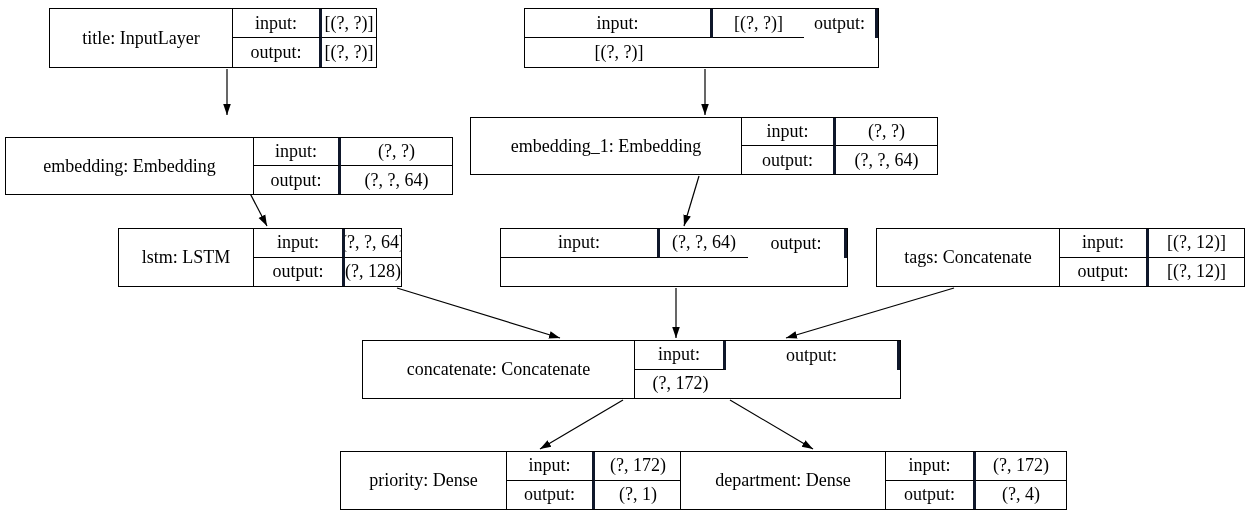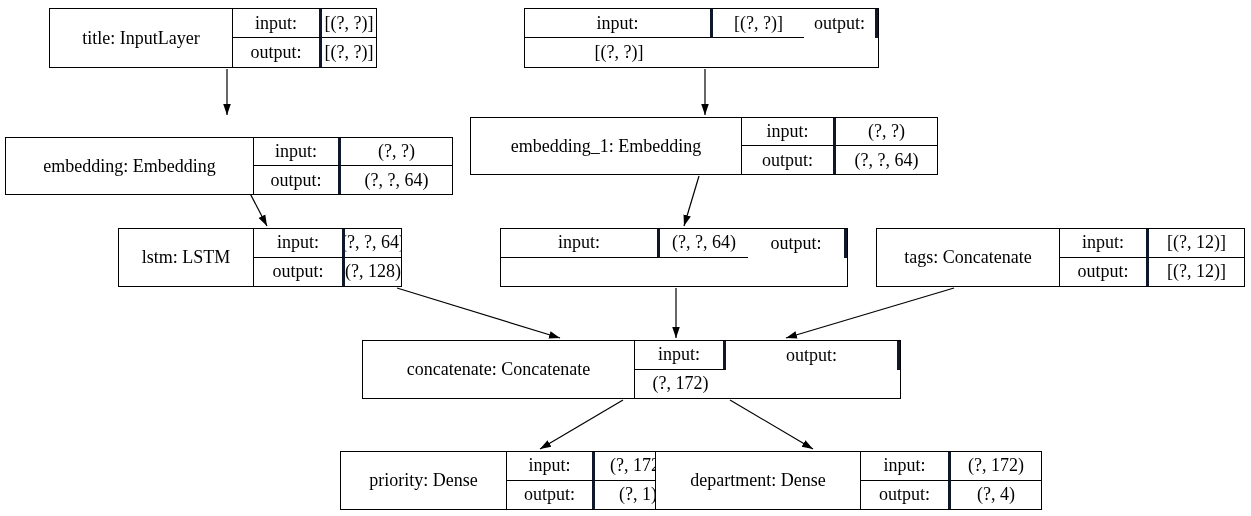--- a/index.html
+++ b/index.html
@@ -45,21 +45,21 @@
   
   .n-title      { left: 49px;  top: 8px;   width: 328px; height: 60px; grid-template-columns: 183px 89px 1fr; }
   .n-body       { left: 524px; top: 8px;   width: 355px; height: 60px; grid-template-columns: 188px 91px 1fr; }
   .n-embedding  { left: 5px;   top: 117px; width: 448px; height: 58px; grid-template-columns: 248px 87px 1fr; margin-top: 20px; }
   .n-embedding1 { left: 470px; top: 117px; width: 468px; height: 58px; grid-template-columns: 271px 94px 1fr; }
   .n-lstm       { left: 118px; top: 228px; width: 284px; height: 59px; grid-template-columns: 135px 91px 1fr; }
   .n-lstm1      { left: 500px; top: 228px; width: 348px; height: 59px; grid-template-columns: 159px 88px 1fr; }
   .n-tags       { left: 876px; top: 228px; width: 369px; height: 59px; grid-template-columns: 183px 89px 1fr; }
   .n-concat     { left: 362px; top: 340px; width: 539px; height: 59px; grid-template-columns: 272px 91px 1fr; }
   .n-priority   { left: 304px; top: 451px; width: 342px; height: 59px; grid-template-columns: 166px 88px 1fr; margin-left: 36px; }
-  .n-department { left: 655px; top: 451px; width: 387px; height: 59px; grid-template-columns: 205px 90px 1fr; }
+  .n-department { left: 680px; top: 451px; width: 387px; height: 59px; grid-template-columns: 205px 90px 1fr; }
 
   #edge-layer {
     position: absolute;
     left: 0; top: 0;
     width: 1251px;
     height: 516px;
     pointer-events: none;
   }
   #edge-layer line {
     stroke: #000;

